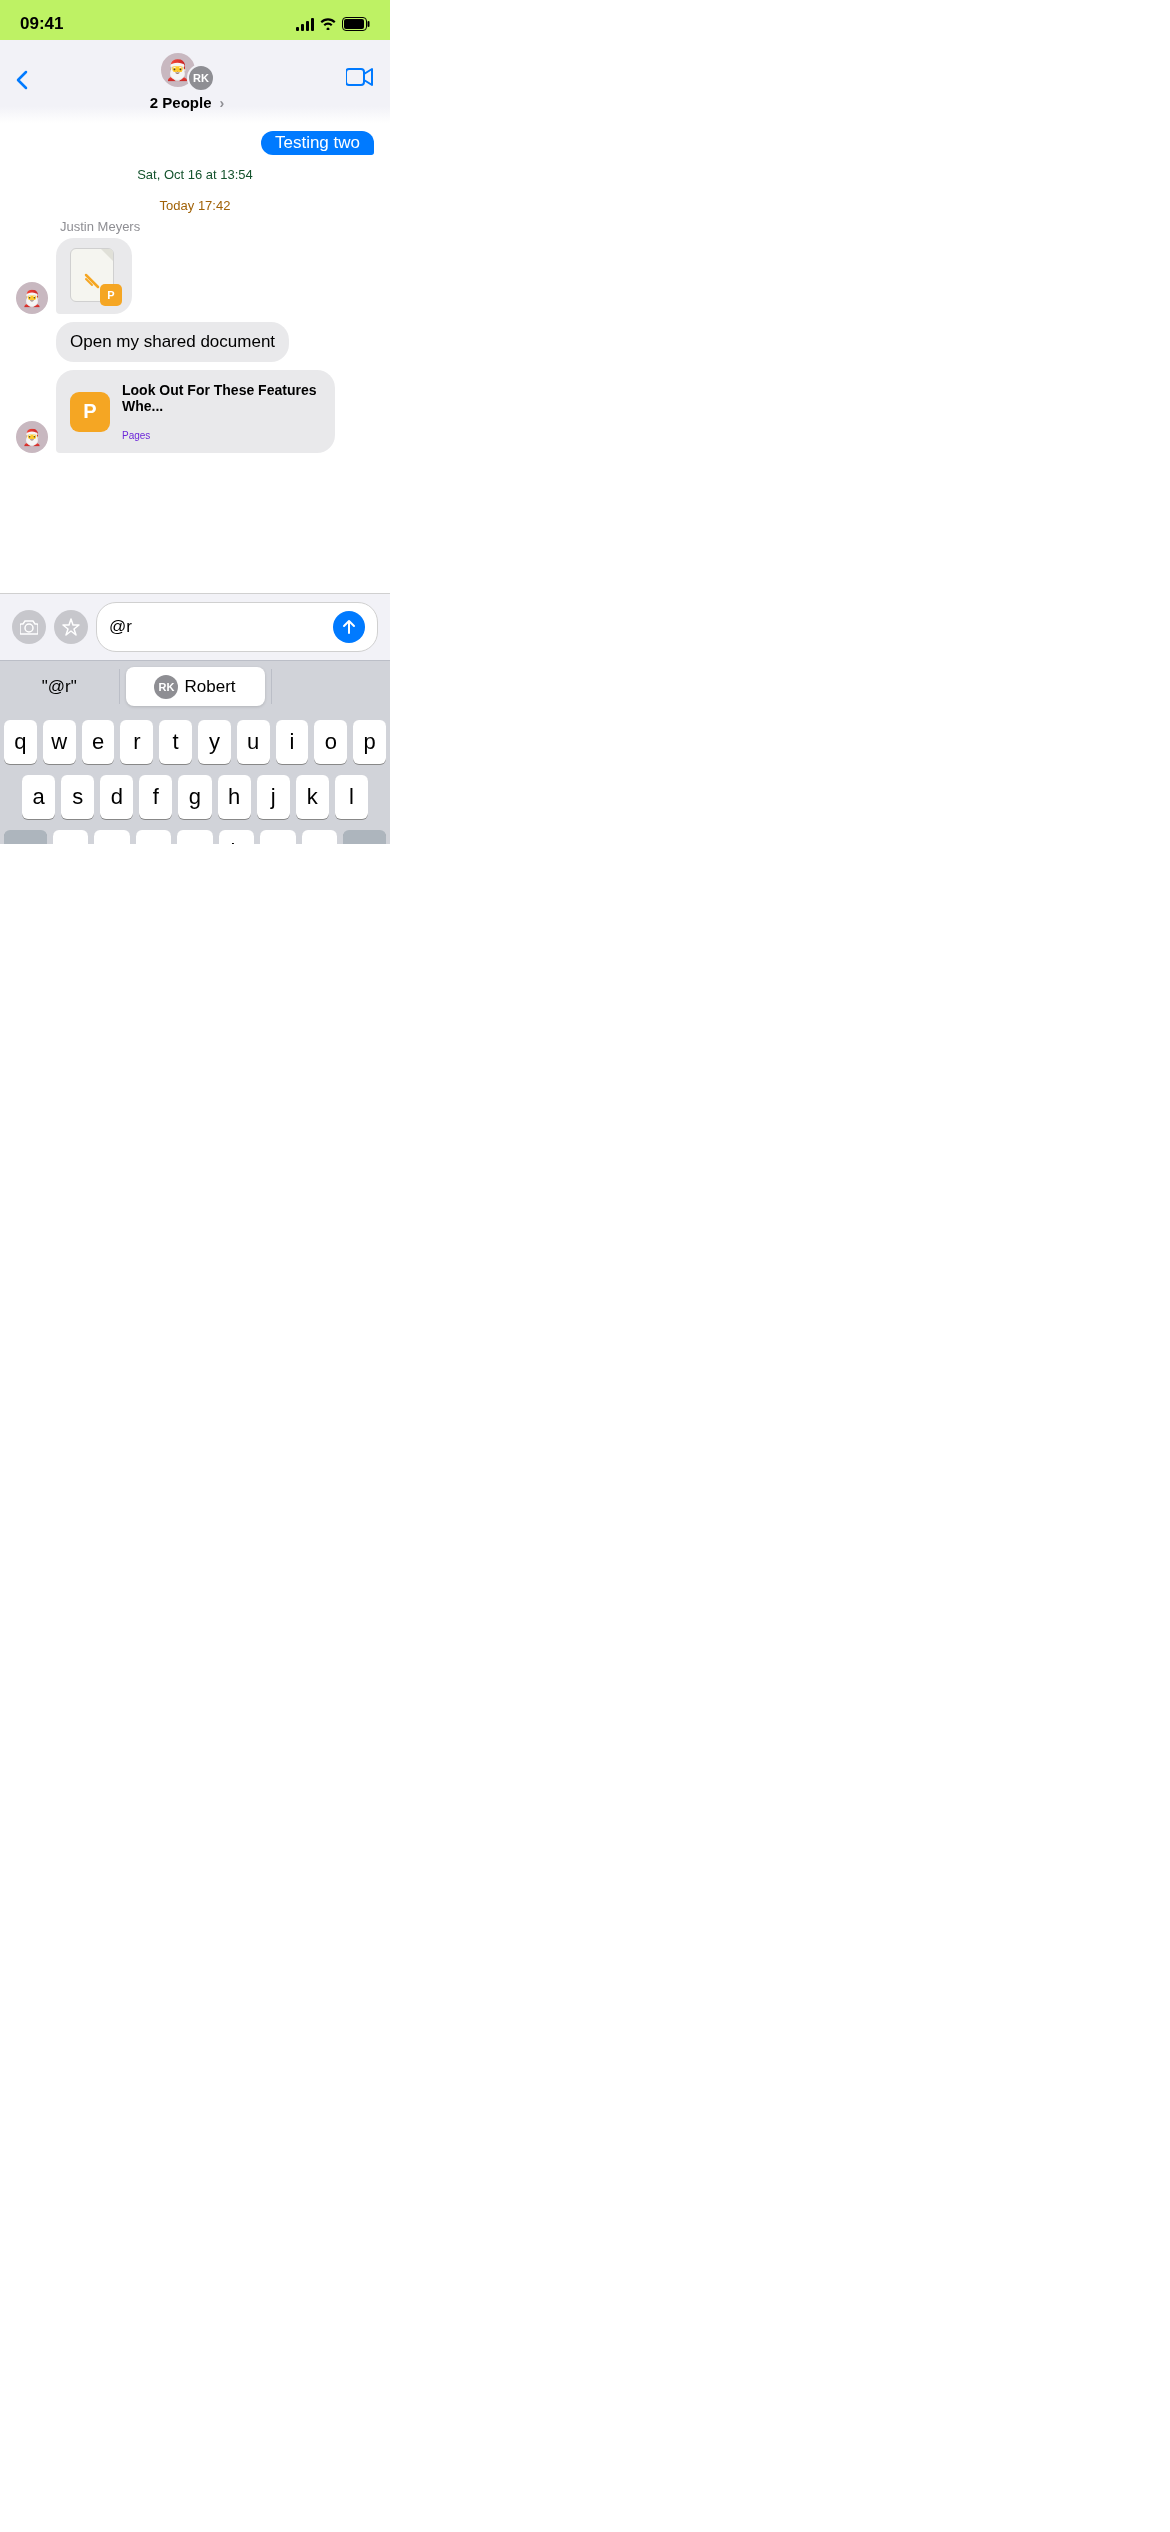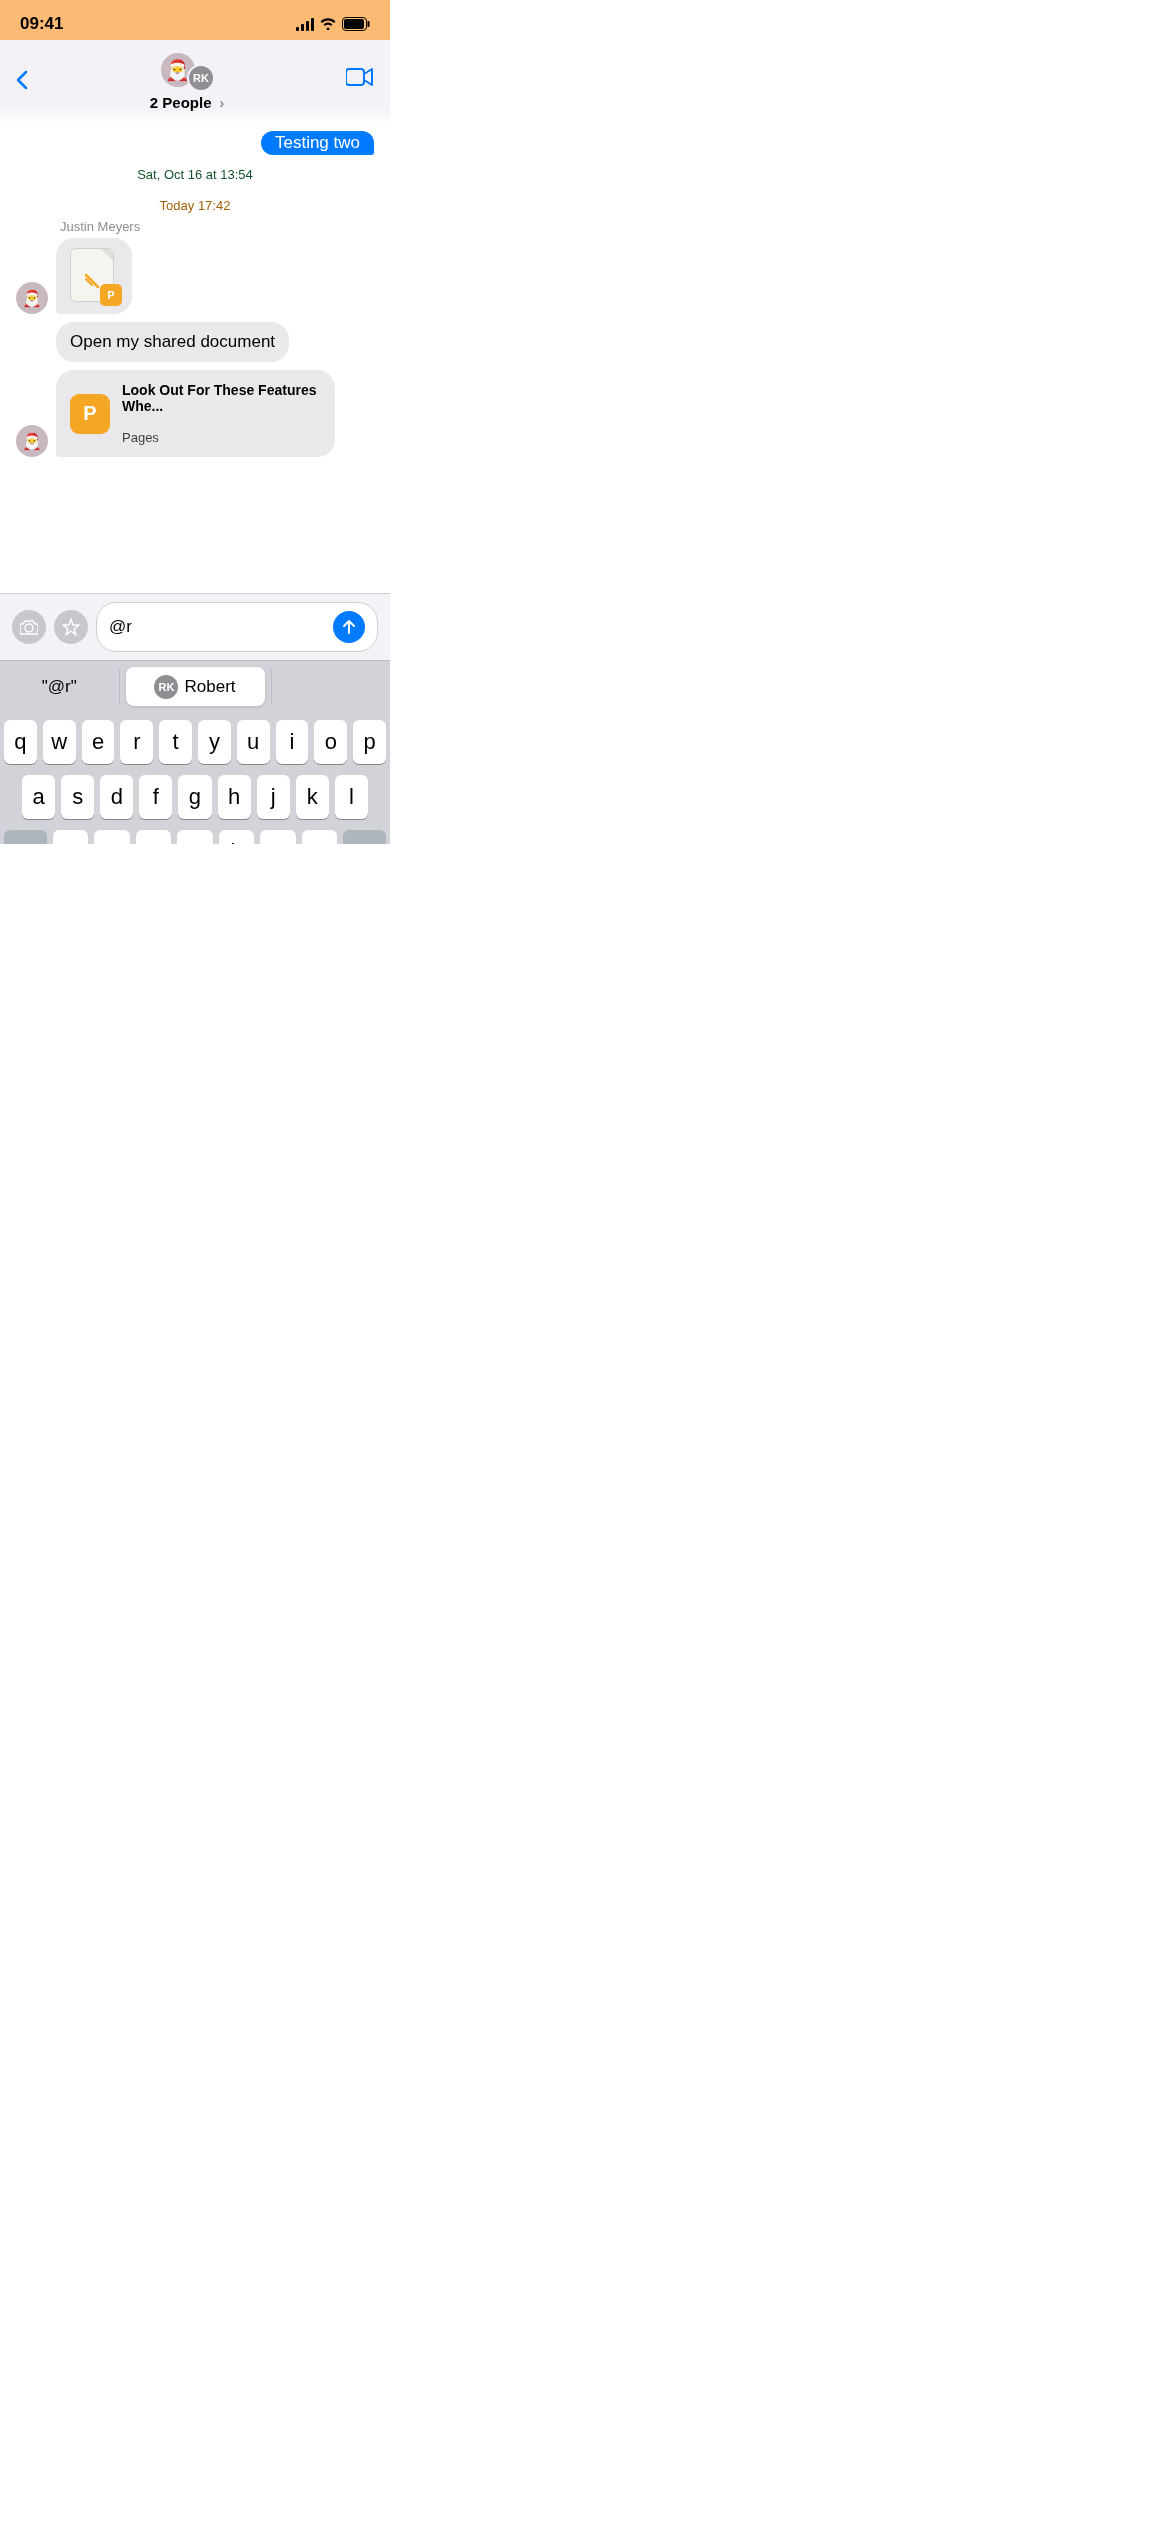--- a/index.html
+++ b/index.html
@@ -13,21 +13,21 @@
       overflow: hidden;
       position: relative;
     }
 
     
     .status-bar {
       display: flex;
       justify-content: space-between;
       align-items: center;
       padding: 14px 20px 6px 20px;
-      background: #fdba74;
+      background: #bef264;
     }
     .status-time {
       font-size: 17px;
       font-weight: 600;
       color: #000;
     }
     .status-icons {
       display: flex;
       align-items: center;
       gap: 6px;
@@ -295,22 +295,22 @@
     .pages-link-info {
       flex: 1;
     }
     .pages-link-title {
       font-size: 14px;
       font-weight: 600;
       color: #000;
       margin-bottom: 16px;
     }
     .pages-link-sub {
-      font-size: 13px;
-      color: #404040;
+      font-size: 10px;
+      color: #6d28d9;
     }
 
     
     .input-area {
       background: #f2f2f7;
       padding: 8px 12px;
       display: flex;
       align-items: center;
       gap: 8px;
       border-top: 1px solid #d0d0d0;

